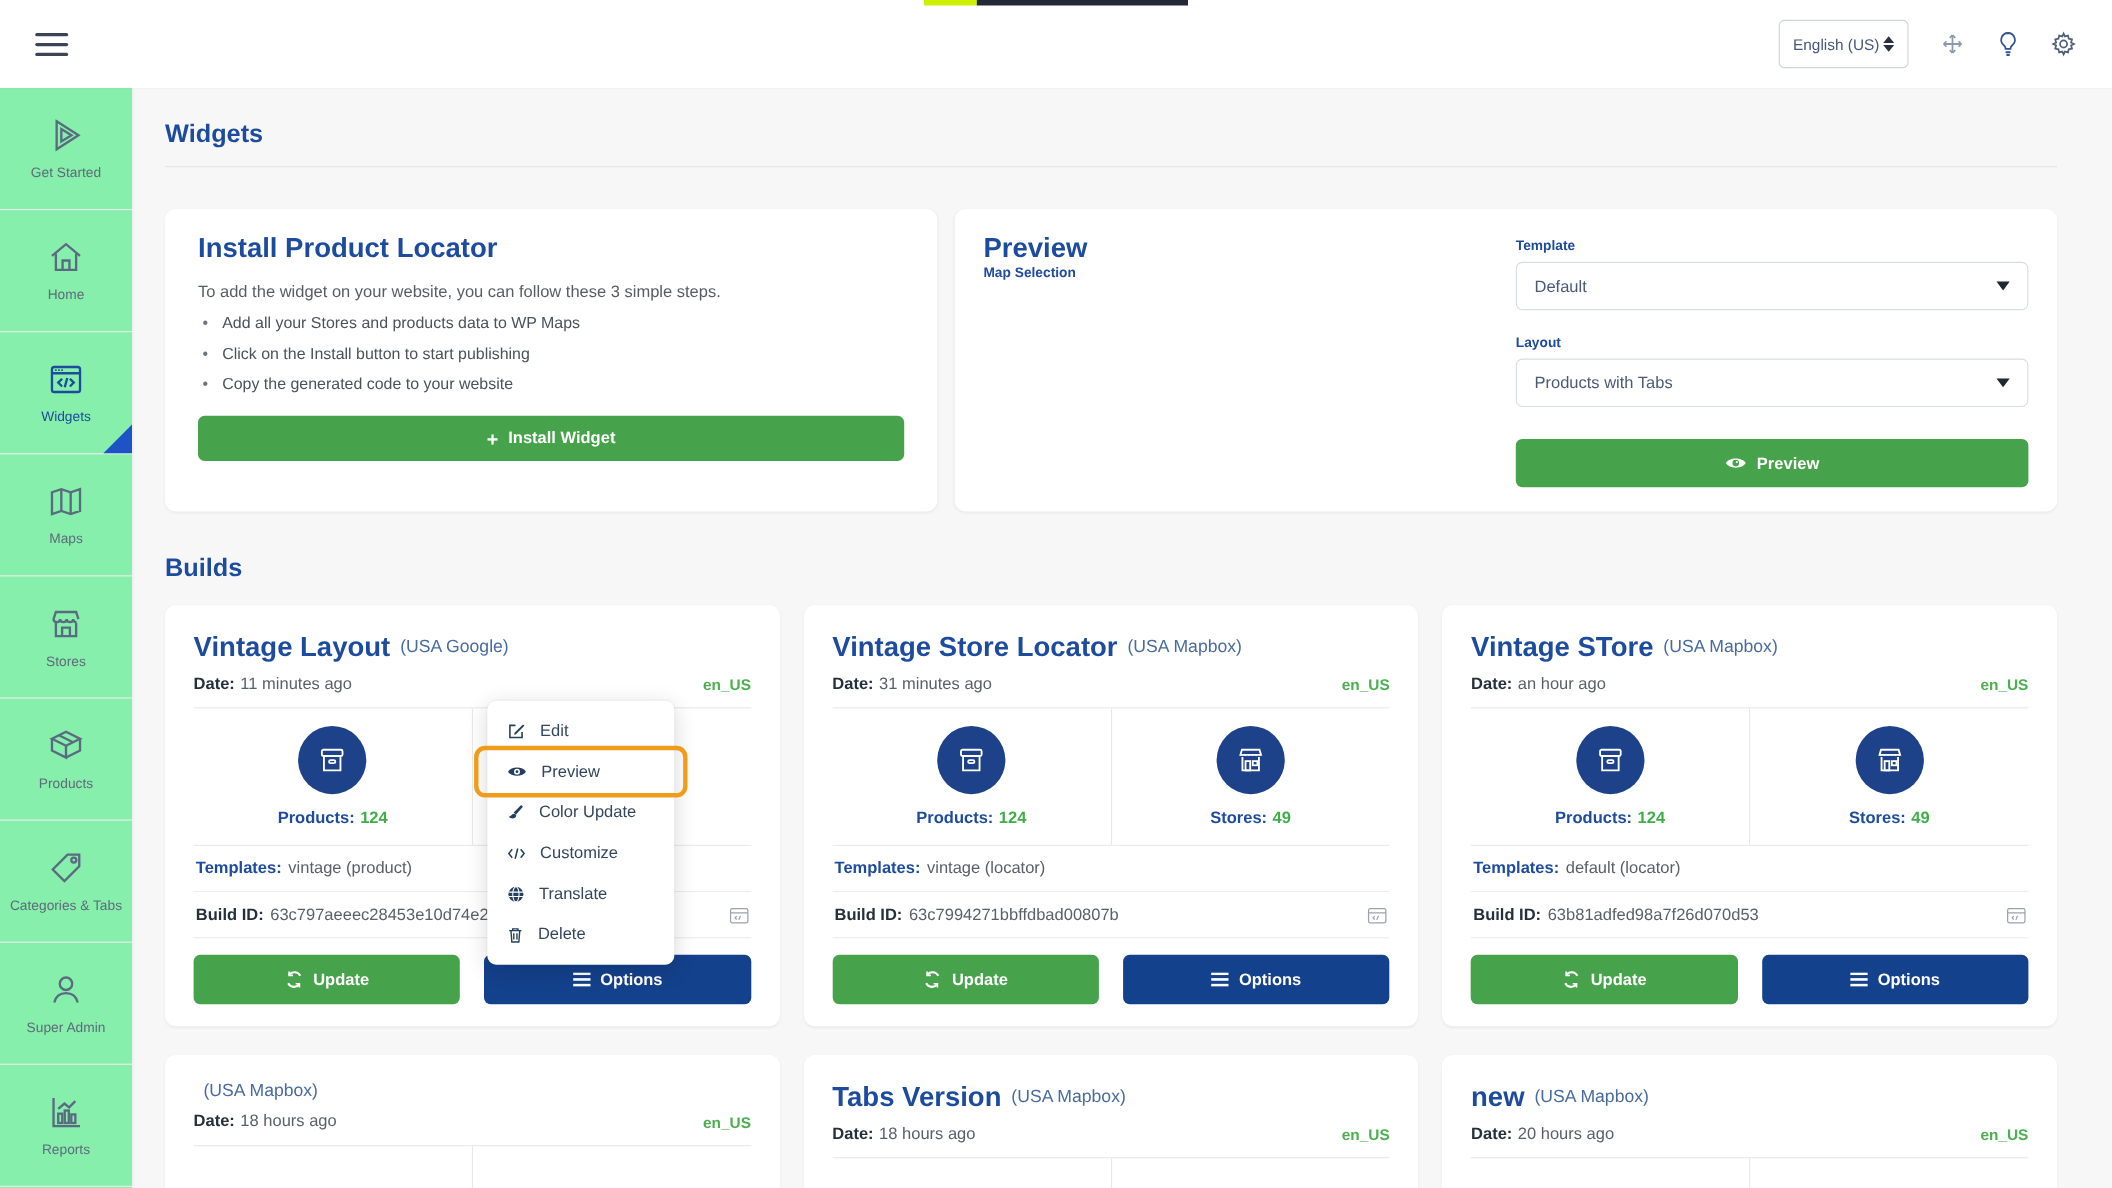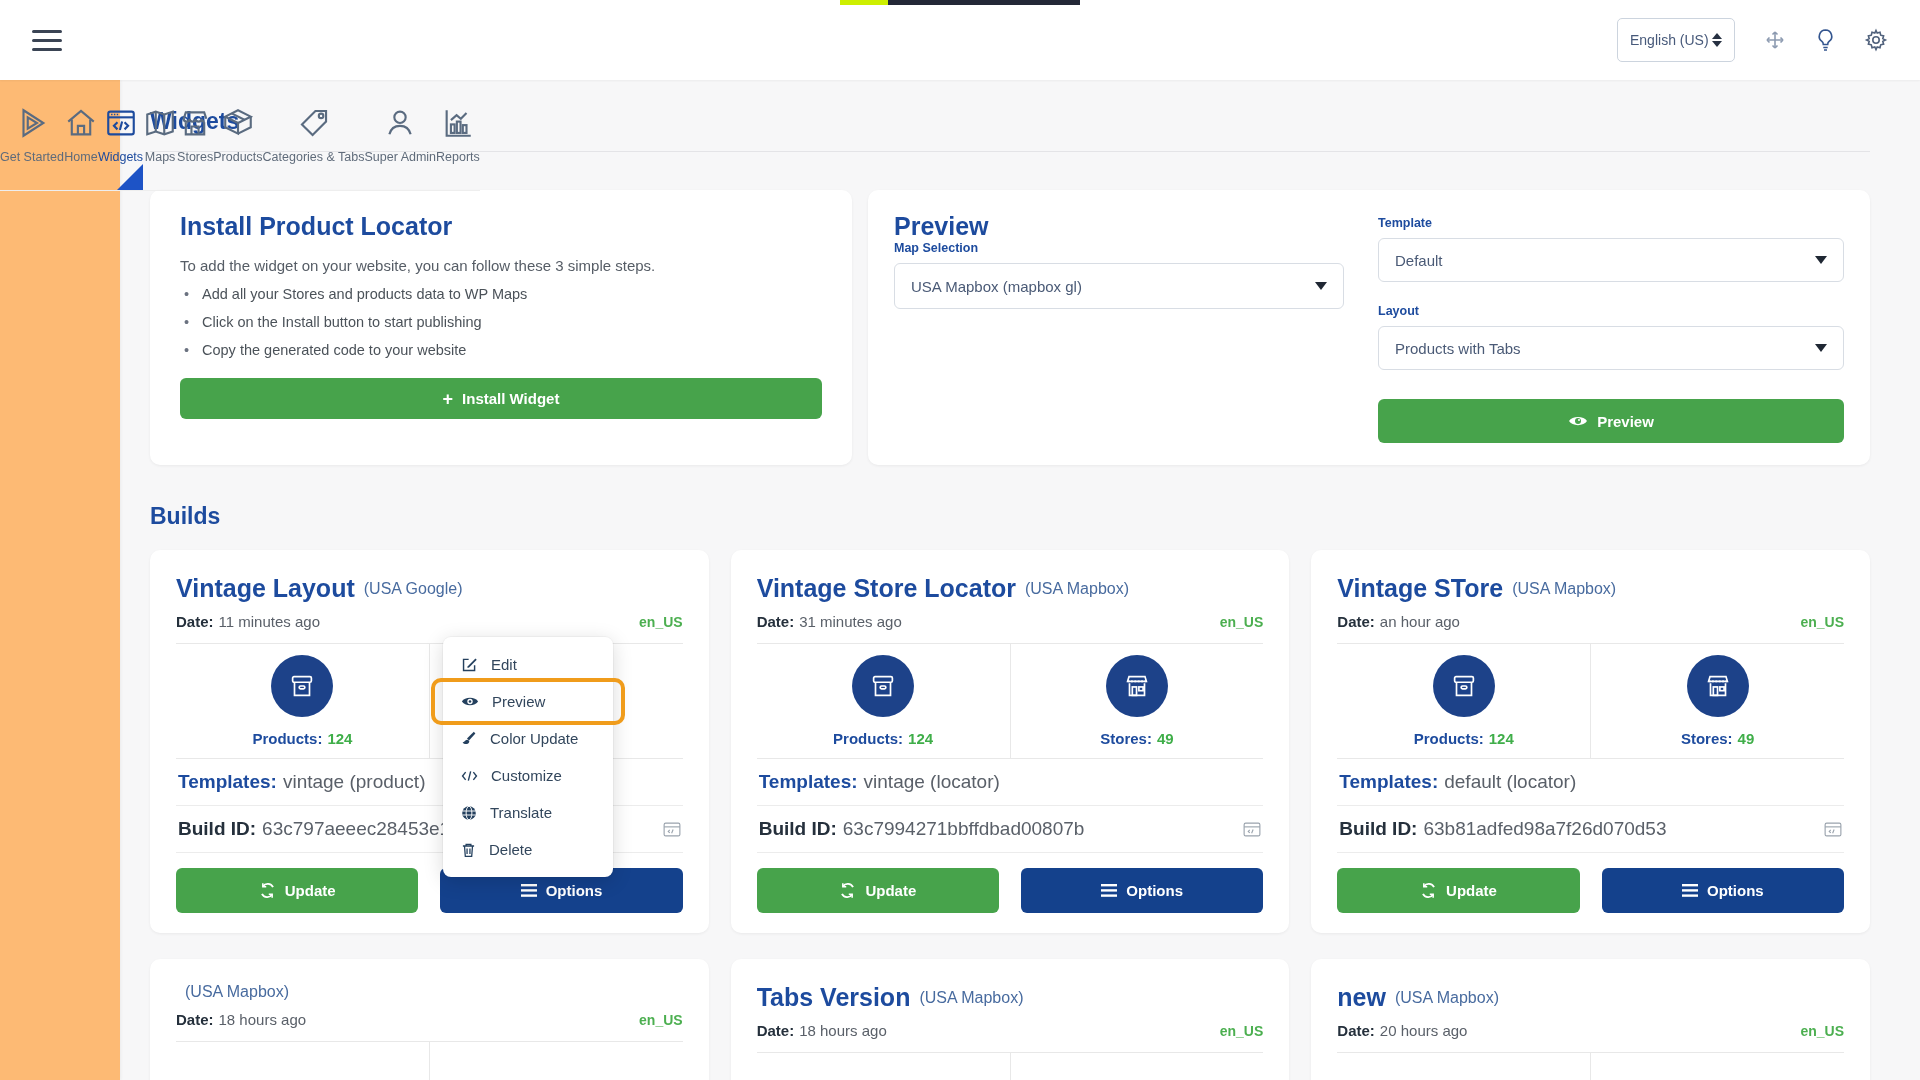--- a/index.html
+++ b/index.html
@@ -35,22 +35,22 @@
   .lang-select .val { font-size:14px; color:#47597a; }
   .updown { display:flex; flex-direction:column; gap:2px; }
   .updown i { display:block; width:0; height:0; border-left:5px solid transparent; border-right:5px solid transparent; }
   .updown i.up { border-bottom:6px solid #273142; }
   .updown i.down { border-top:6px solid #273142; }
   .hdr-icon { display:flex; align-items:center; justify-content:center; cursor:pointer; }
 
   
   .body-row { display:flex; flex:1; min-height:0; }
   aside {
-    width:120px; flex:0 0 120px; background:#fdba74; box-shadow:1px 0 3px rgba(0,0,0,.05);
-    display:flex; flex-direction:row; position:relative; z-index:10;
+    width:120px; flex:0 0 120px; background:#86efac; box-shadow:1px 0 3px rgba(0,0,0,.05);
+    display:flex; flex-direction:column; position:relative; z-index:10;
   }
   .side-item {
     height:111px; display:flex; flex-direction:column; align-items:center; justify-content:center;
     gap:10px; border-bottom:1px solid #eeeeee; color:#5f6b7a; cursor:pointer; position:relative;
   }
   .side-item .lbl { font-size:12.5px; white-space:nowrap; }
   .side-item svg { stroke:#5a6b80; }
   .side-item.active { color:#1d4b9e; }
   .side-item.active svg { stroke:#1d4b9e; }
   .side-item.active::after {
@@ -109,21 +109,21 @@
   .b-locale { font-size:14px; font-weight:bold; color:#4caf50; }
   .b-stats { display:flex; border-top:1px solid #e8e8e8; border-bottom:1px solid #e8e8e8; height:142px; margin-top:13px; }
   .stat-cell { flex:1; display:flex; flex-direction:column; align-items:center; justify-content:center; gap:13px; }
   .stat-cell:first-child { border-right:1px solid #e8e8e8; }
   .stat-cell.empty .stat-inner { visibility:hidden; }
   .stat-inner { display:flex; flex-direction:column; align-items:center; gap:13px; }
   .stat-circle { width:62px; height:62px; border-radius:50%; background:#1d4289; display:flex; align-items:center; justify-content:center; }
   .stat-line { font-size:15px; font-weight:bold; }
   .stat-key { color:#1d4b9e; }
   .stat-val { color:#3fae49; margin-left:5px; }
-  .b-row { padding:12px 2px; border-bottom:1px solid #ececec; font-size:19px; display:flex; align-items:center; }
+  .b-row { padding:12px 2px; border-bottom:1px solid #ececec; font-size:15px; display:flex; align-items:flex-end; }
   .b-row .key-blue { font-weight:bold; color:#1d4b9e; }
   .b-row .key-dark { font-weight:bold; color:#25303c; }
   .b-row .v { color:#5a6069; margin-left:6px; }
   .b-row .spacer { flex:1; }
   .b-buttons { display:flex; gap:22px; margin-top:15px; }
   .b-buttons .btn { flex:1; height:45px; }
 
   
   .context-menu {
     position:absolute; left:443px; top:637px; width:170px; background:#fff; border-radius:8px;
@@ -276,24 +276,20 @@
           <button class="btn btn-green install-btn">
             <span class="plus-glyph">+</span>
             <span>Install Widget</span>
           </button>
         </section>
 
         <section class="card preview-card">
           <div class="pv-left">
             <h2>Preview</h2>
             <div class="field-label">Map Selection</div>
-            <div class="select-box">
-              <span class="val">USA Mapbox (mapbox gl)</span>
-              <span class="caret"></span>
-            </div>
           </div>
           <div class="pv-right">
             <div class="field-label">Template</div>
             <div class="select-box">
               <span class="val">Default</span>
               <span class="caret"></span>
             </div>
             <div class="field-label field2">Layout</div>
             <div class="select-box">
               <span class="val">Products with Tabs</span>

